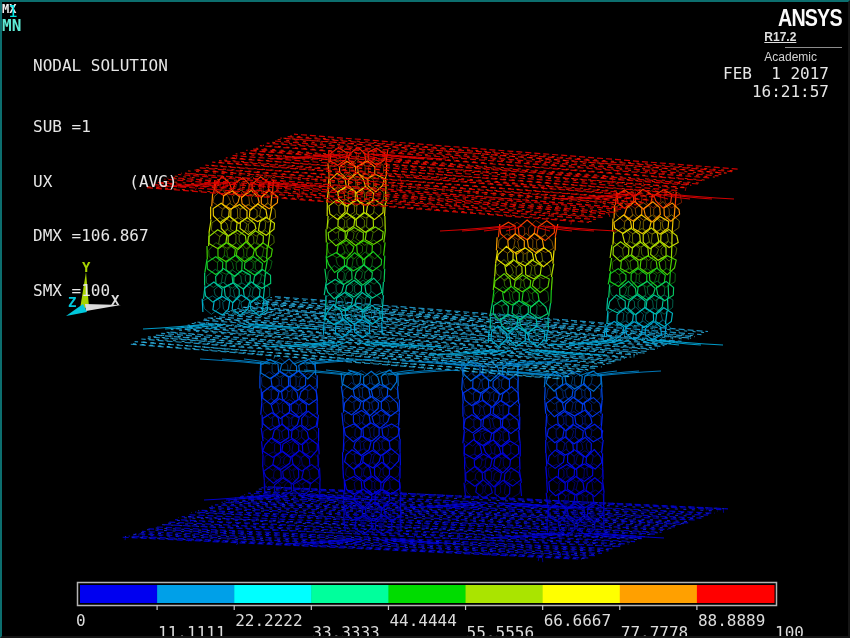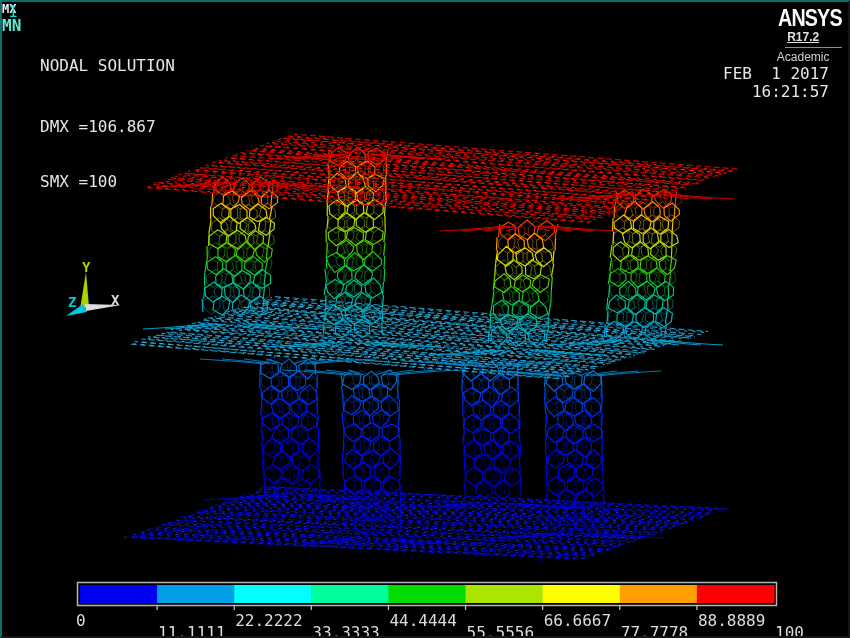--- a/index.html
+++ b/index.html
@@ -6,24 +6,24 @@
   .root{position:relative;width:850px;height:638px;background:#000;overflow:hidden;
         border-top:2px solid #0c6e6e;border-left:2px solid #0c6e6e;
         border-right:2px solid #151515;border-bottom:2px solid #151515;
         box-sizing:border-box;
         font-family:"DejaVu Sans Mono", monospace;}
   svg{position:absolute;left:0;top:0;}
   #scene-svg{z-index:1;}
   #legend-svg{z-index:3;top:574px;}
   .txt{position:absolute;color:#e6e6e6;font-size:16px;line-height:18px;white-space:pre;z-index:5;}
   .plot-num{left:6px;top:1px;color:#00e6e6;}
-  .sol-info{left:38px;top:19px;}
+  .sol-info{left:31px;top:19px;}
   .sol-line{height:18.5px;}
   .sol-line:first-child{margin-bottom:6.5px;}
-  .brand{position:absolute;right:6px;top:2px;z-index:5;text-align:center;
+  .brand{position:absolute;right:6px;top:2px;z-index:5;text-align:left;
          font-family:"Liberation Sans", sans-serif;color:#fafafa;}
   .logo{font-size:24px;font-weight:bold;letter-spacing:-1px;transform:scaleX(0.82);transform-origin:100% 50%;}
   .ver{font-size:12px;font-weight:bold;color:#e0e0e0;margin-top:-2px;text-decoration:underline;}
   .divider{width:57px;height:1px;background:#8c8c8c;margin:3px 0 2px auto;}
   .acad{font-size:12px;color:#d2d2d2;}
   .date{right:19px;top:63px;text-align:right;}
   .time{right:19px;top:81px;text-align:right;}
   .axis-label{position:absolute;font-size:14px;font-weight:bold;z-index:5;}
   .mx{left:391px;top:166px;font-size:12px;font-weight:bold;color:#f0f0f0;z-index:4;}
   .mn{left:371px;top:508px;font-size:16px;font-weight:bold;color:#5eead4;z-index:4;}
@@ -1192,20 +1192,22 @@
       <polygon points="84,270 78,307 87,305" fill="#a8d400"></polygon>
       <polygon points="119,303 83,302 84,309" fill="#dcdcdc"></polygon>
       <polygon points="64,314 81,302 85,310" fill="#00c8dc"></polygon>
     </g>
   </svg>
 
   <div class="txt plot-num">1</div>
 
   <div class="txt sol-info">
     <div class="sol-line">NODAL SOLUTION</div>
+    <div class="sol-line">SUB =1</div>
+    <div class="sol-line">UX        (AVG)</div>
     <div class="sol-line">DMX =106.867</div>
     <div class="sol-line">SMX =100</div>
   </div>
 
   <div class="brand">
     <div class="logo">ANSYS</div>
     <div class="ver">R17.2</div>
     <div class="divider"></div>
     <div class="acad">Academic</div>
   </div>

